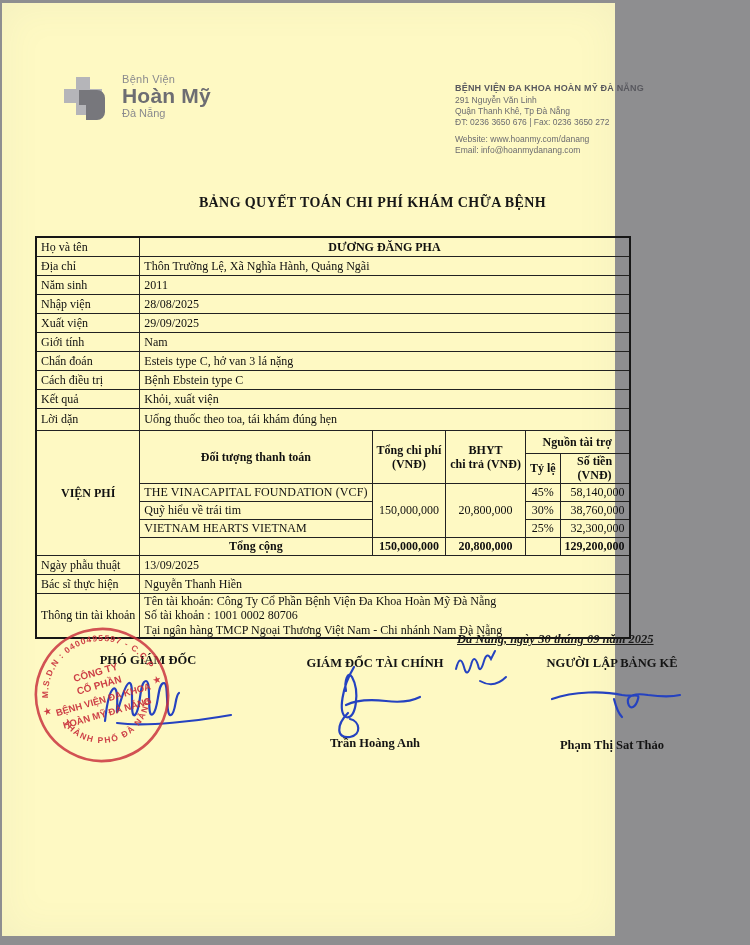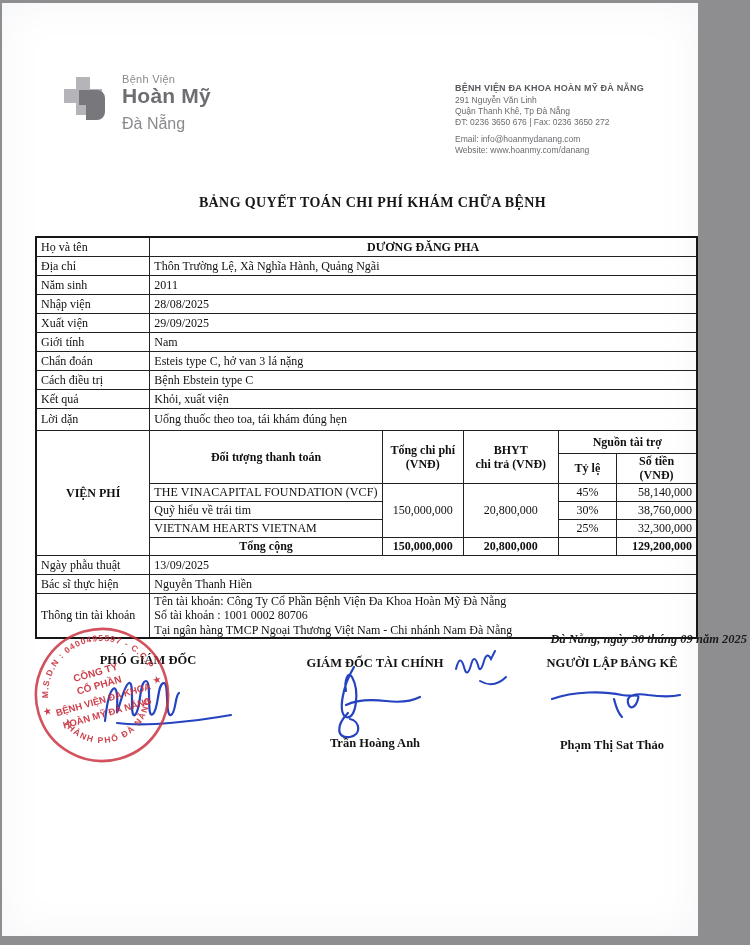--- a/index.html
+++ b/index.html
@@ -4,30 +4,30 @@
 <style>
   html,body{margin:0;padding:0;}
   body{
     width:750px;height:945px;
     background:#8e8e90;
     position:relative;
     font-family:"Liberation Serif", serif;
     overflow:hidden;
   }
   .page{
-    position:absolute;left:2px;top:3px;width:696px;height:933px;
-    background:#ffffff;
+    position:absolute;left:2px;top:3px;width:613px;height:933px;
+    background:#fef9c3;
     box-shadow:inset 0 0 40px rgba(120,125,150,0.08);
   }
   
   .logo{position:absolute;left:58px;top:70px;display:flex;align-items:flex-start;}
   .logo-text{margin-left:10px;font-family:"Liberation Sans",sans-serif;color:#8a8a8e;}
   .logo-prefix{font-size:11px;letter-spacing:0.3px;}
   .logo-brand{font-size:21px;font-weight:bold;color:#6d6d72;line-height:1.05;letter-spacing:0.2px;}
-  .logo-city{font-size:16px;margin-top:8px;}
+  .logo-city{font-size:11px;}
   .hospital-info{
     position:absolute;left:453px;top:80px;width:260px;
     font-family:"Liberation Sans",sans-serif;font-size:8.5px;color:#6b6b70;line-height:1.3;
   }
   .hospital-info .h-name{font-weight:bold;font-size:9px;color:#58585e;letter-spacing:0.2px;}
   .hospital-info .gap{height:6px;}
   
   .doc-title{
     position:absolute;left:0;top:192px;width:741px;text-align:center;
     font-size:14px;font-weight:bold;color:#161616;letter-spacing:0.4px;
@@ -49,22 +49,22 @@
   td.b{font-weight:bold;}
   tr.hdrA td{height:22px;}
   tr.hdrB td{height:26px;}
   tr.fee td{height:17px;}
   td.small-caps{font-size:10px;letter-spacing:0.1px;margin-left:12px;}
   td.acct{white-space:normal;height:auto;padding:2px 6px;line-height:1.28;}
   td.acct div{white-space:nowrap;}
   tr.lastinfo td{height:21px;}
   
   .date-line{
-    position:absolute;left:455px;top:629px;width:290px;text-align:right;
-    font-size:12.5px;font-style:italic;font-weight:bold;color:#1a1a1a;
+    position:absolute;left:455px;top:629px;width:290px;text-align:left;
+    font-size:12.5px;font-style:italic;font-weight:bold;color:#1a1a1a;text-decoration:underline;
   }
   .sig-title{position:absolute;font-size:12.5px;font-weight:bold;color:#141414;text-align:center;width:190px;}
   .sig-name{position:absolute;font-size:12.5px;font-weight:bold;color:#141414;text-align:center;width:190px;}
   .sig-svg{position:absolute;}
   .stamp-svg{position:absolute;left:18px;top:620px;opacity:0.92;}
 </style>
 </head>
 <body>
 
 <div class="page">
@@ -80,22 +80,22 @@
       <div class="logo-city">Đà Nẵng</div>
     </div>
   </div>
 
   <div class="hospital-info">
     <div class="h-name">BỆNH VIỆN ĐA KHOA HOÀN MỸ ĐÀ NẴNG</div>
     <div>291 Nguyễn Văn Linh</div>
     <div>Quận Thanh Khê, Tp Đà Nẵng</div>
     <div>ĐT: 0236 3650 676  |  Fax: 0236 3650 272</div>
     <div class="gap"></div>
+    <div>Website: www.hoanmy.com/danang</div>
     <div>Email: info@hoanmydanang.com</div>
-    <div>Website: www.hoanmy.com/danang</div>
   </div>
 
   <div class="doc-title">BẢNG QUYẾT TOÁN CHI PHÍ KHÁM CHỮA BỆNH</div>
 
   <table class="doc">
     <colgroup>
       <col style="width:120px">
         <col style="width:212px">
         <col style="width:86px">
       <col style="width:104px">

